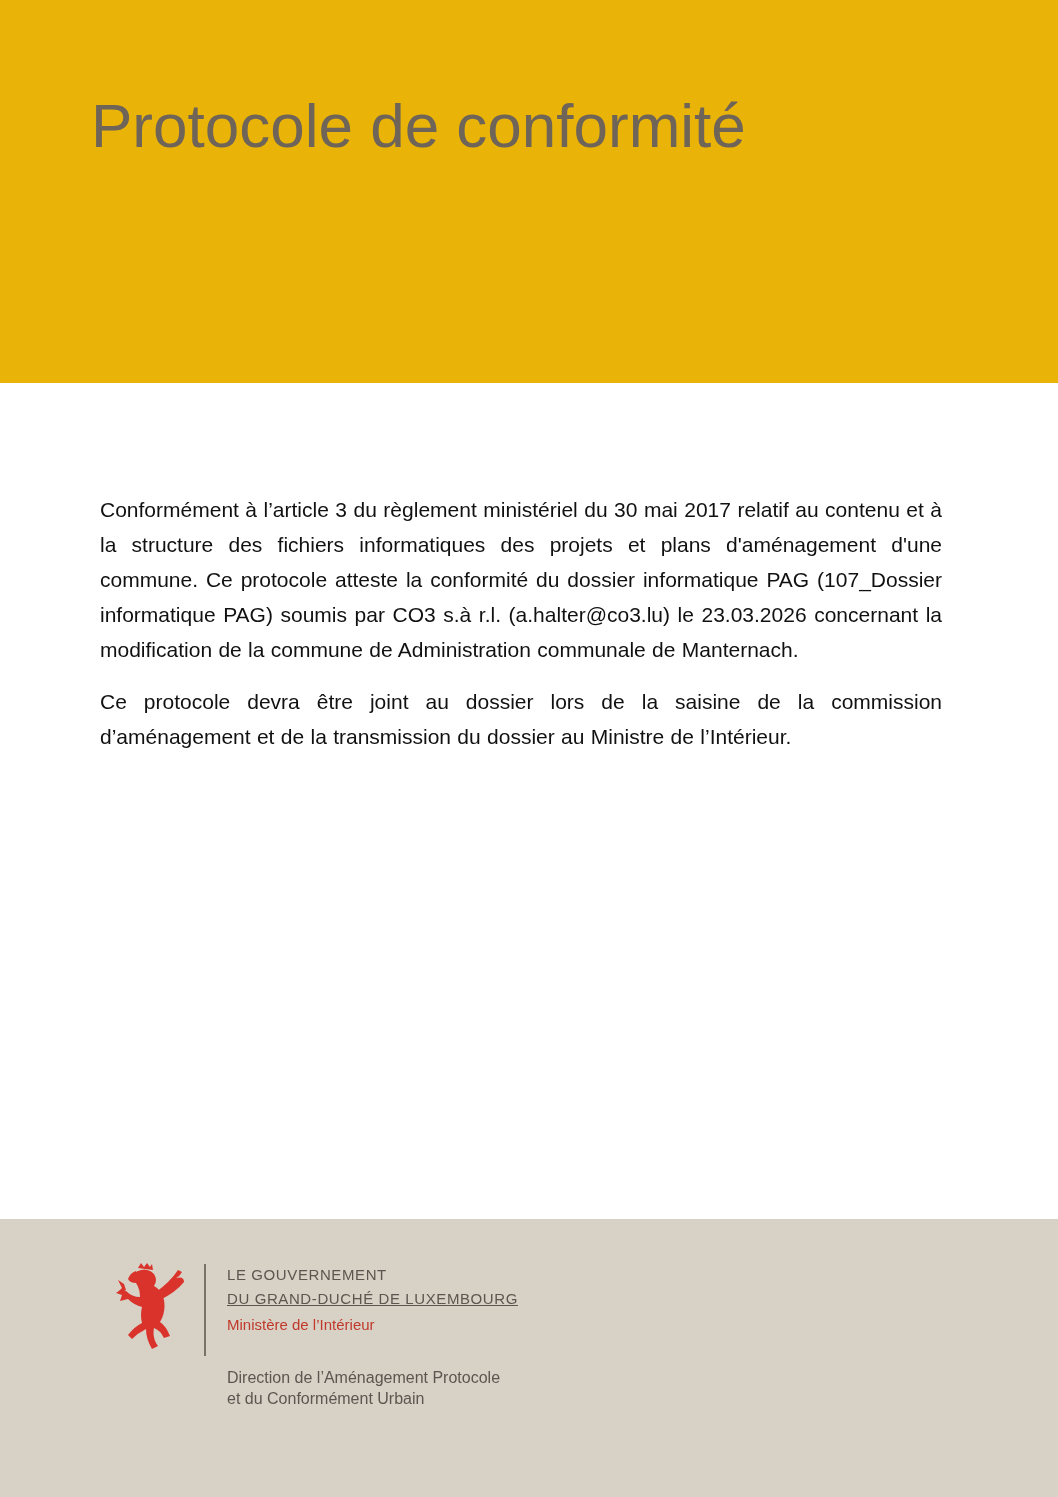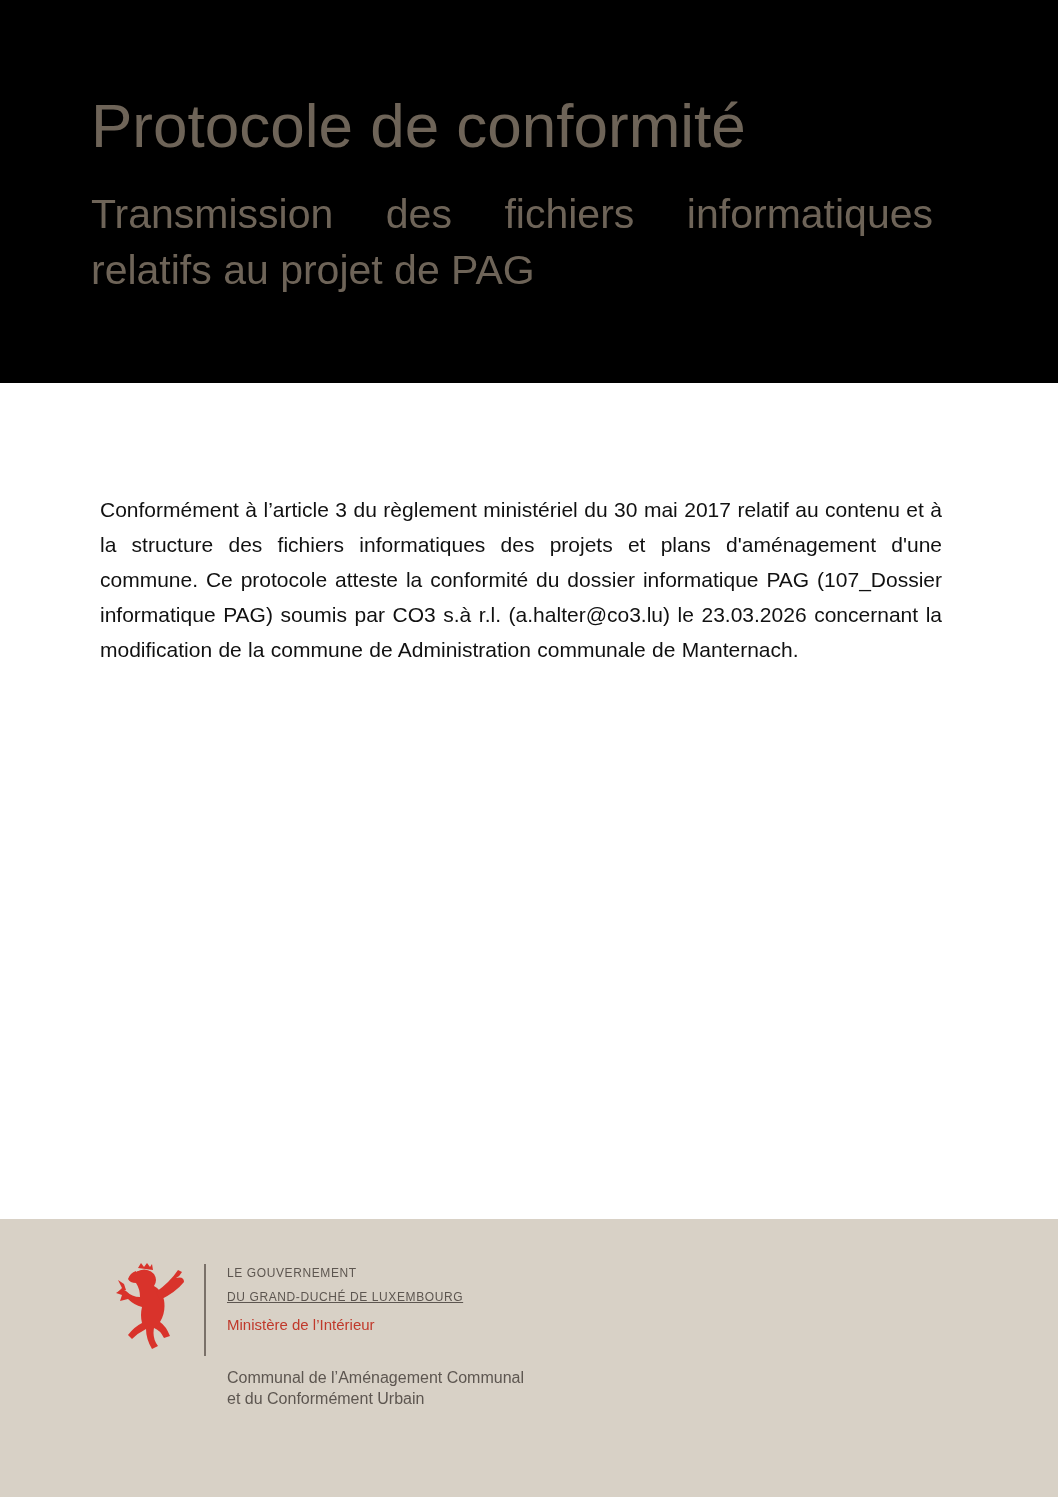--- a/index.html
+++ b/index.html
@@ -1,52 +1,52 @@
 <!DOCTYPE html>
 <html><head>
 <meta charset="utf-8">
 <style>
   html, body { margin: 0; padding: 0; }
   body { width: 1058px; height: 1497px; background: #ffffff; position: relative; overflow: hidden; font-family: "Liberation Sans", sans-serif; }
-  .header { position: absolute; left: 0; top: 0; width: 1058px; height: 383px; background: #000000; }
+  .header { position: absolute; left: 0; top: 0; width: 1058px; height: 383px; background: #eab308; }
   .title { position: absolute; left: 91px; top: 88px; font-size: 62px; color: #6e6458; margin: 0; font-weight: normal; line-height: 76px; white-space: nowrap; }
   .subtitle { position: absolute; left: 91px; top: 186px; width: 842px; font-size: 41px; line-height: 56px; color: #6e6458; margin: 0; font-weight: normal; text-align: justify; }
   .body { position: absolute; left: 100px; top: 492px; width: 842px; font-size: 21px; line-height: 35px; color: #111; }
   .body p { margin: 0 0 17px 0; text-align: justify; word-spacing: 0.5px; }
   .footer { position: absolute; left: 0; top: 1219px; width: 1058px; height: 278px; background: #d8d1c6; }
   .lion { position: absolute; left: 116px; top: 1262px; width: 70px; height: 92px; }
   .vline { position: absolute; left: 204px; top: 1264px; width: 2px; height: 92px; background: #7a7169; }
-  .gov1, .gov2 { position: absolute; left: 227px; font-size: 12px; color: #5d5650; letter-spacing: 0.6px; white-space: nowrap; }
+  .gov1, .gov2 { position: absolute; left: 227px; font-size: 15px; color: #5d5650; letter-spacing: 0.6px; white-space: nowrap; }
   .gov1 { top: 1266px; }
   .gov2 { top: 1290px; text-decoration: underline; }
   .ministry { position: absolute; left: 227px; top: 1316px; font-size: 15px; color: #c0392b; white-space: nowrap; text-align: center; }
   .dir1, .dir2 { position: absolute; left: 227px; font-size: 16px; color: #5d5650; white-space: nowrap; }
   .dir1 { top: 1369px; }
   .dir2 { top: 1390px; }
 </style>
 </head>
 <body>
 
 <div class="header">
   <h1 class="title">Protocole de conformité</h1>
-  <h2 class="subtitle">Transmission des fichiers informatiques relatifs au projet de PAG</h2>
 </div>
 
 <div class="body">
   <p>Conformément à l’article 3 du règlement ministériel du 30 mai 2017 relatif au contenu et à la structure des fichiers informatiques des projets et plans d'aménagement d'une commune. Ce protocole atteste la conformité du dossier informatique PAG (107_Dossier informatique PAG) soumis par CO3 s.à r.l. (a.halter@co3.lu) le 23.03.2026 concernant la modification de la commune de Administration communale de Manternach.</p>
+  <p>Ce protocole devra être joint au dossier lors de la saisine de la commission d’aménagement et de la transmission du dossier au Ministre de l’Intérieur.</p>
 </div>
 
 <div class="footer"></div>
 
 <svg class="lion" viewBox="0 0 70 92">
   <g fill="#d9332b">
     <path d="M22 6 l3 -5 l3 4 l3 -4 l3 4 l2 -3 l1 6 z"></path>
     <path d="M20 10 q10 -6 18 2 q4 6 0 12 q8 4 10 14 q2 12 -4 22 q6 4 10 14 l-6 2 q-4 -8 -10 -10 q-2 10 4 18 l-6 3 q-6 -10 -6 -20 q-8 4 -14 10 l-4 -4 q6 -8 14 -12 q-2 -8 0 -16 q-8 -2 -14 -8 l-8 2 l2 -6 l-6 -2 l6 -4 l4 2 q6 6 14 6 q0 -8 -4 -14 q-6 0 -8 -4 q2 -6 8 -8 z"></path>
     <path d="M40 30 q14 -10 22 -22 l4 2 q-2 4 -6 6 q8 -2 8 4 q-8 10 -24 18 z"></path>
     <path d="M8 22 l-6 -4 l4 8 l-4 4 l8 -2 z"></path>
   </g>
 </svg>
 <div class="vline"></div>
 <div class="gov1">LE GOUVERNEMENT</div>
 <div class="gov2">DU GRAND-DUCHÉ DE LUXEMBOURG</div>
 <div class="ministry">Ministère de l’Intérieur</div>
-<div class="dir1">Communal de l’Aménagement Communal</div>
+<div class="dir1">Direction de l’Aménagement Protocole</div>
 <div class="dir2">et du Conformément Urbain</div>
 
 </body></html>

